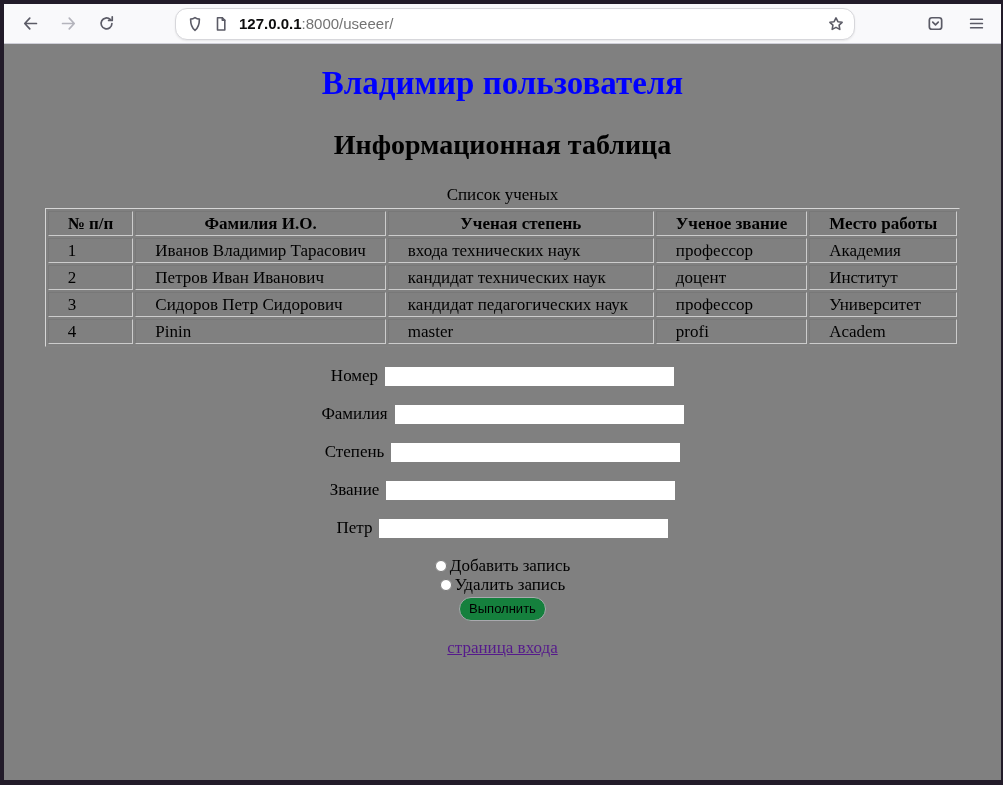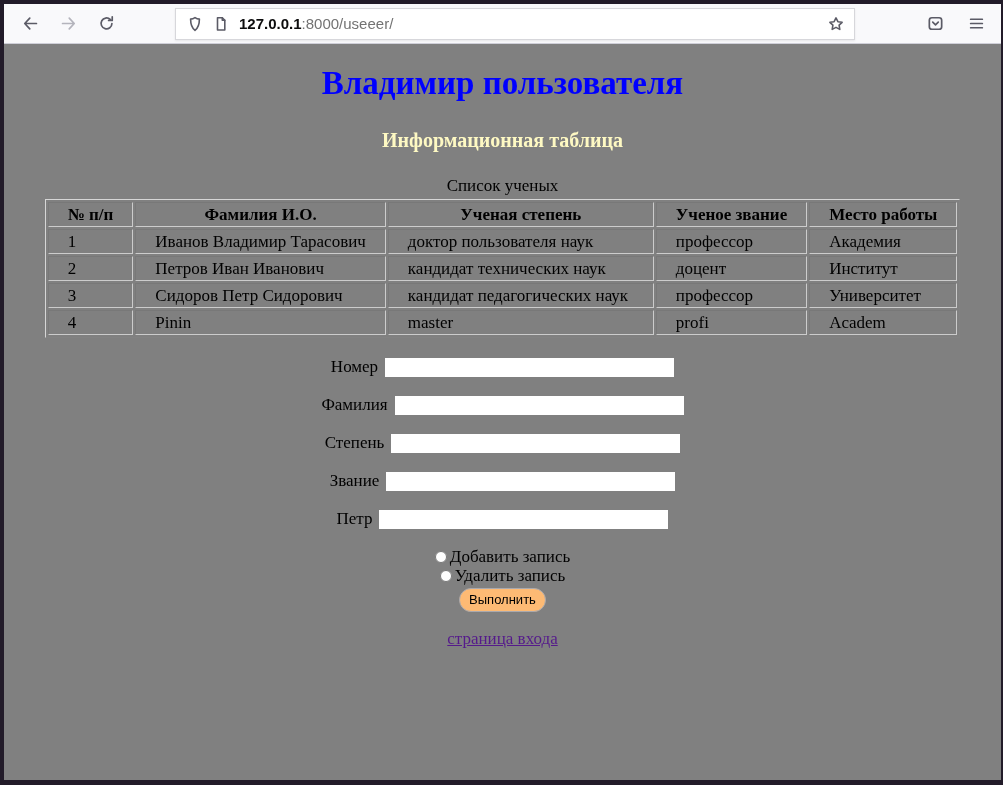--- a/index.html
+++ b/index.html
@@ -24,21 +24,21 @@
   }
   .nav-icons { display: flex; align-items: center; gap: 21px; }
   .tb-icon { width: 17px; height: 17px; display: block; cursor: pointer; }
   .tb-icon svg { display: block; width: 100%; height: 100%; }
   .stroke { fill: none; stroke: #5b5b66; stroke-width: 1.6; stroke-linecap: round; stroke-linejoin: round; }
   .stroke-disabled { fill: none; stroke: #b4b4bc; stroke-width: 1.6; stroke-linecap: round; stroke-linejoin: round; }
 
   .urlbar {
     width: 680px; height: 32px; margin-left: 60px;
     background: #ffffff;
-    border: 1px solid #d7d7db; border-radius: 0;
+    border: 1px solid #d7d7db; border-radius: 12px;
     box-shadow: 0 1px 2px rgba(0,0,0,.08);
     display: flex; align-items: center;
     padding: 0 10px 0 11px; gap: 10px;
   }
   .url-icon { width: 16px; height: 16px; flex: 0 0 16px; }
   .url-icon svg { display: block; width: 100%; height: 100%; }
   .url-text { font-size: 15px; color: #737373; white-space: nowrap; }
   .url-text .host { color: #0c0c0d; font-weight: 600; }
   .urlbar .spacer { flex: 1; }
 
@@ -49,22 +49,22 @@
     flex: 1; background: #808080;
     font-family: "Liberation Serif", "DejaVu Serif", serif;
     color: #000; padding: 8px; overflow: hidden;
   }
   h1.page-title {
     text-align: center; color: #0000ff;
     font-size: 33px; font-weight: bold;
     margin-top: 13px;
   }
   h2.page-subtitle {
-    text-align: center; color: #fef9c3;
-    font-size: 20px; font-weight: bold;
+    text-align: center; color: #000000;
+    font-size: 28px; font-weight: bold;
     margin-top: 27px;
   }
   .table-caption {
     text-align: center; font-size: 17px; margin-top: 24px; margin-bottom: 3px;
   }
   table.scientists {
     margin: 0 auto;
     border-collapse: separate; border-spacing: 2px;
     border: 1px outset #d6d6d6;
     font-size: 17px;
@@ -94,21 +94,21 @@
     margin-left: 7px;
     vertical-align: middle;
     font: 15px "Liberation Serif", serif;
   }
   .radio-row { text-align: center; line-height: 19px; font-size: 17px; }
   .radio-row input[type="radio"] { width: 12px; height: 12px; vertical-align: -1px; margin-right: 3px; }
   .button-row { text-align: center; margin-top: 3px; }
   .button-row button {
     font: 13px "Liberation Sans", sans-serif;
     color: #000;
-    background: #fdba74;
+    background: #15803d;
     border: 1px solid #a9a9ae;
     border-radius: 12px;
     padding: 3px 9px 4px;
     cursor: pointer;
   }
   .link-row { text-align: center; margin-top: 17px; }
   .link-row a { color: #551a8b; font-size: 17px; text-decoration: underline; cursor: pointer; }
 </style>
 </head>
 <body>
@@ -185,21 +185,21 @@
           <th class="col-name">Фамилия И.О.</th>
           <th class="col-degree">Ученая степень</th>
           <th class="col-title">Ученое звание</th>
           <th class="col-place">Место работы</th>
         </tr>
       </thead>
       <tbody>
         <tr>
           <td>1</td>
           <td>Иванов Владимир Тарасович</td>
-          <td>доктор пользователя наук</td>
+          <td>входа технических наук</td>
           <td>профессор</td>
           <td>Академия</td>
         </tr>
         <tr>
           <td>2</td>
           <td>Петров Иван Иванович</td>
           <td>кандидат технических наук</td>
           <td>доцент</td>
           <td>Институт</td>
         </tr>

